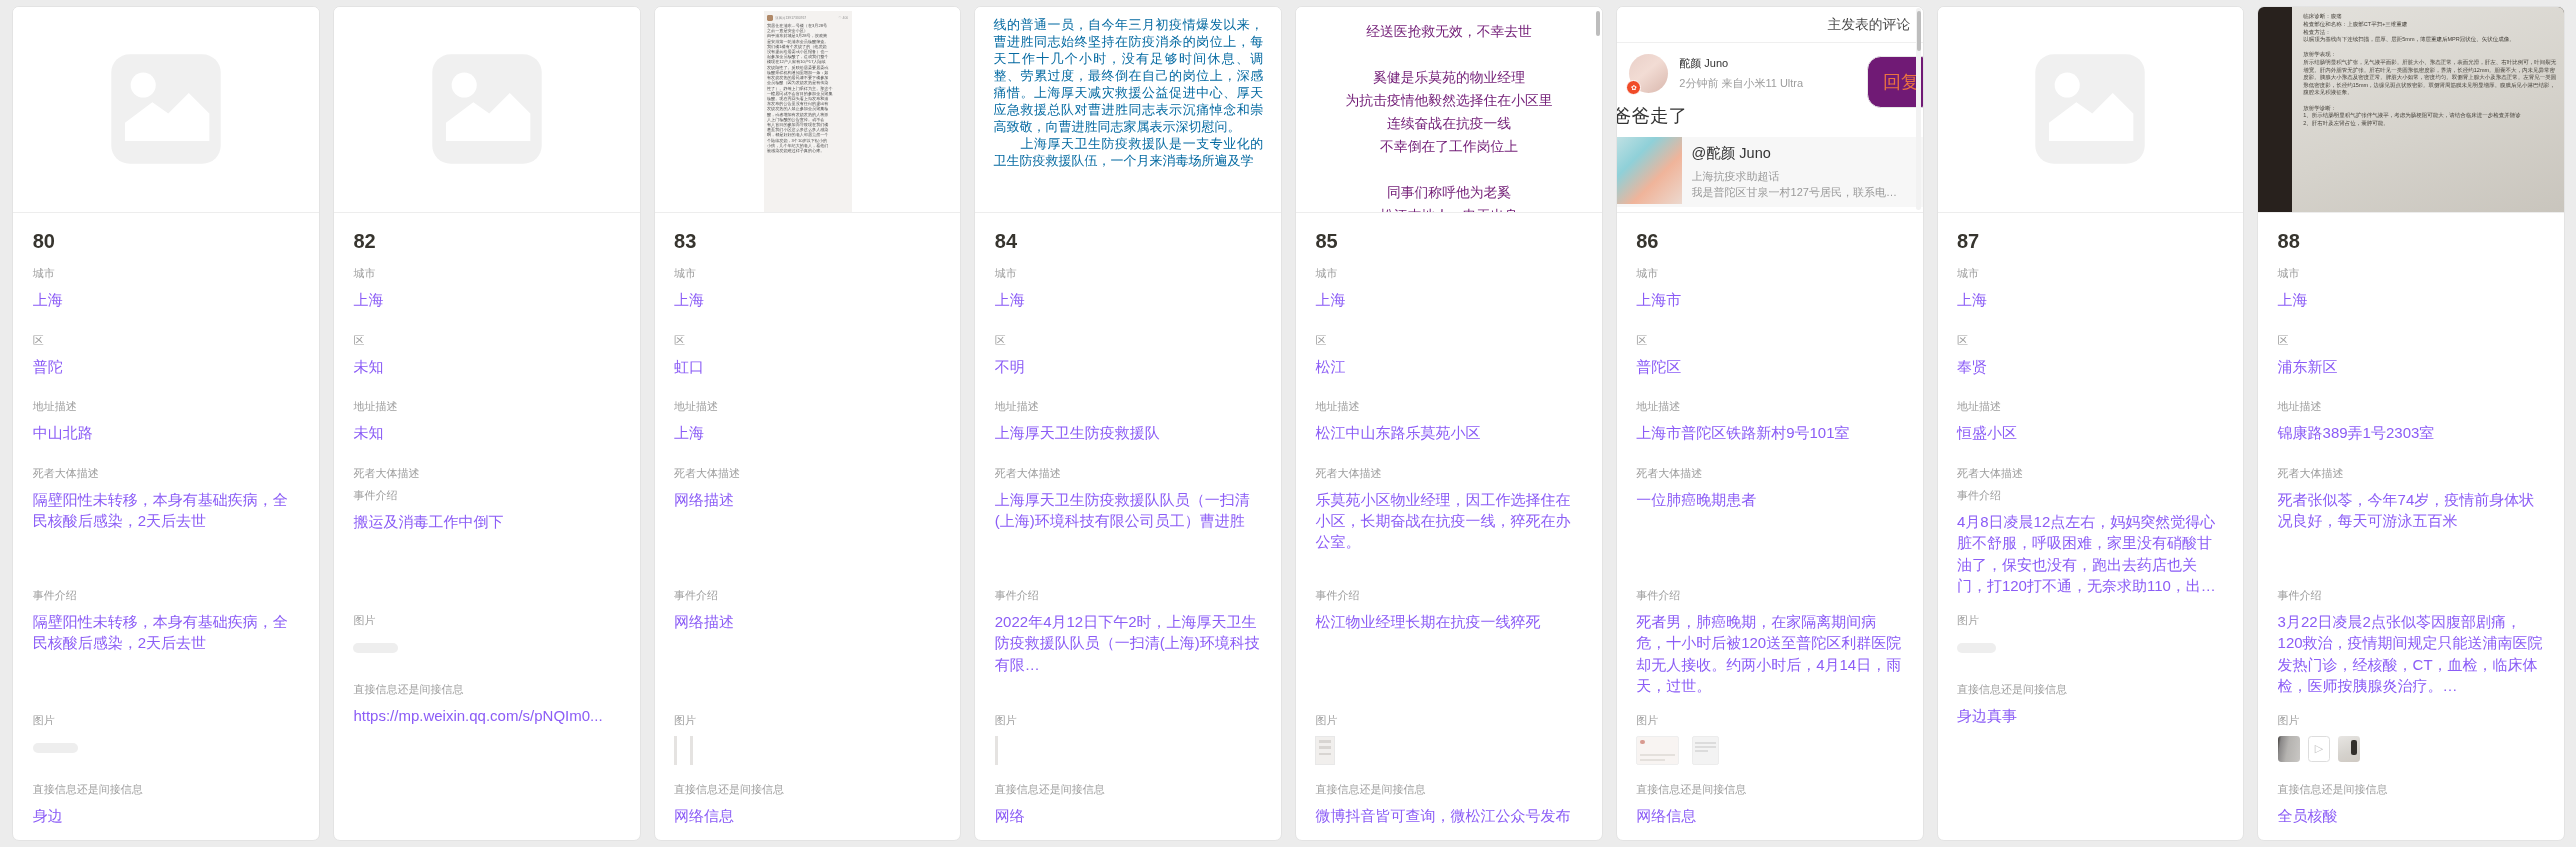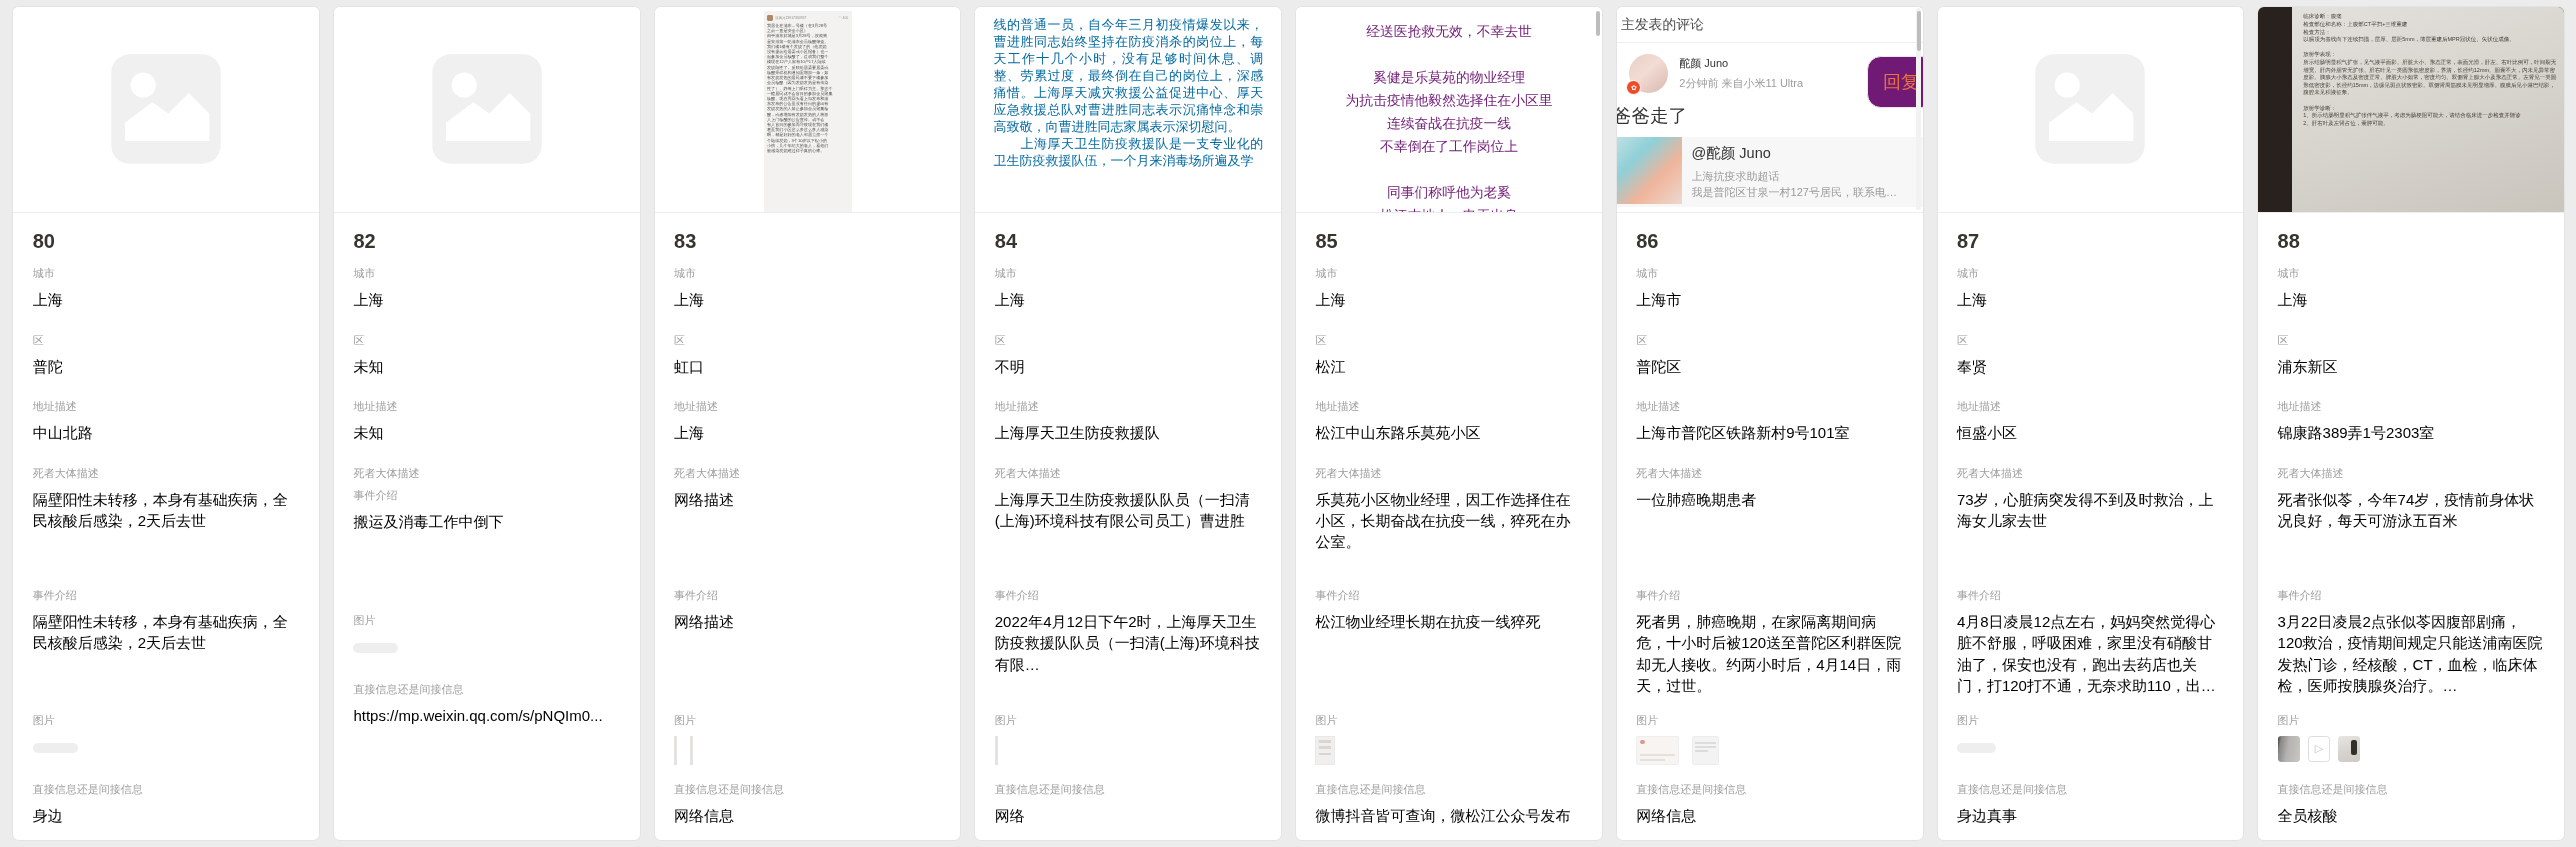--- a/index.html
+++ b/index.html
@@ -45,21 +45,21 @@
   .shot-head{display:flex;align-items:center;gap:2.1px;margin:1.4px 0 2.1px;}
   .shot-ava{width:6.2px;height:6.2px;background:#b08968;border-radius:1.4px;flex:none;}
   .shot-user{font-size:3.4px;color:#8a8a8a;flex:1;white-space:nowrap;overflow:hidden;}
   .shot-like{font-size:3.4px;color:#9a9a9a;flex:none;}
   .shot-body{font-size:4.1px;line-height:5.2px;color:#4a4a4a;white-space:pre-line;
     letter-spacing:0;}
   
   .wb{height:100%;position:relative;}
   .wb-header{padding:9.7px 12.4px 8.3px;font-size:13.8px;color:#4a4a4a;
     border-bottom:0.7px solid #efefef;overflow:hidden;}
-  .wb-header-inner{white-space:nowrap;margin-left:-8.3px;display:block;}
+  .wb-header-inner{white-space:nowrap;margin-left:-8.3px;display:block;text-align:right;}
   .wb-row{display:flex;padding:11px 12.4px 0;position:relative;}
   .wb-ava{width:39px;height:39px;border-radius:50%;flex:none;position:relative;
     background:linear-gradient(140deg,#e9cfc8 0%,#f2dcd4 45%,#d9b7ad 100%);}
   .wb-badge{position:absolute;left:-2.8px;bottom:-1.4px;width:13px;height:13px;border-radius:50%;
     background:#f04b28;border:1.4px solid #fff;color:#fff;font-size:6.9px;line-height:13px;
     text-align:center;}
   .wb-id{margin-left:11px;}
   .wb-name{font-size:11px;color:#333;margin-top:1.4px;}
   .wb-meta{font-size:11px;color:#9d9d9d;margin-top:5.5px;white-space:nowrap;}
   .wb-reply{position:absolute;right:-12.4px;top:12.4px;background:#701a75;border:0.7px solid #e8e8e8;
@@ -81,21 +81,21 @@
   .paper-text{font-size:5.5px;line-height:7.6px;color:#433f38;white-space:pre-line;}
   
   .sb-track{position:absolute;right:1.4px;top:1.4px;bottom:1.4px;width:4.8px;background:#f2f2f2;
     border-radius:2.8px;}
   .sb-thumb{position:absolute;right:2.1px;top:4.1px;width:3.4px;height:25px;background:#bdbdbd;
     border-radius:2.1px;}
   
   .body{padding:0 19.3px;flex:1;overflow:hidden;}
   .num{font-size:20px;font-weight:600;color:#37352f;margin:17px 0 14.5px;}
   .lbl{font-size:11px;color:#9e9e9e;line-height:13.8px;margin-bottom:8.3px;}
-  .val{font-size:15px;color:#000000;line-height:21.4px;}
+  .val{font-size:15px;color:#8b5cf6;line-height:21.4px;}
   .fld{margin-bottom:23px;}
   .fld.tall{margin-bottom:0;}
   .fld.tall .val{height:100px;overflow:hidden;white-space:pre-line;}
   .fld.tall2{margin-bottom:0;}
   .fld.tall2 .val{height:103px;overflow:hidden;white-space:pre-line;}
   .fld.imgs{margin-bottom:18.6px;}
   .fld.last{margin-bottom:0;}
   .fld.last .val{white-space:nowrap;overflow:hidden;}
   .thumbs{height:29px;display:flex;align-items:flex-start;gap:12.4px;}
   .t-pill{width:45px;height:10.3px;background:#eeeeee;border-radius:5.5px;margin-top:6.9px;}
@@ -473,21 +473,20 @@
       <div class="fld">
           <div class="lbl">区</div>
         <div class="val">奉贤</div>
         </div>
       <div class="fld">
           <div class="lbl">地址描述</div>
         <div class="val">恒盛小区</div>
         </div>
       <div class="fld tall">
           <div class="lbl">死者大体描述</div>
-        <div class="val">73岁，心脏病突发得不到及时救治，上海女儿家去世</div>
         </div>
       <div class="fld tall2">
           <div class="lbl">事件介绍</div>
         <div class="val">4月8日凌晨12点左右，妈妈突然觉得心脏不舒服，呼吸困难，家里没有硝酸甘油了，保安也没有，跑出去药店也关门，打120打不通，无奈求助110，出…</div>
         </div>
       <div class="fld imgs">
           <div class="lbl">图片</div>
         <div class="thumbs">
             <div class="t-pill" style="width:39px"></div>
           </div>

